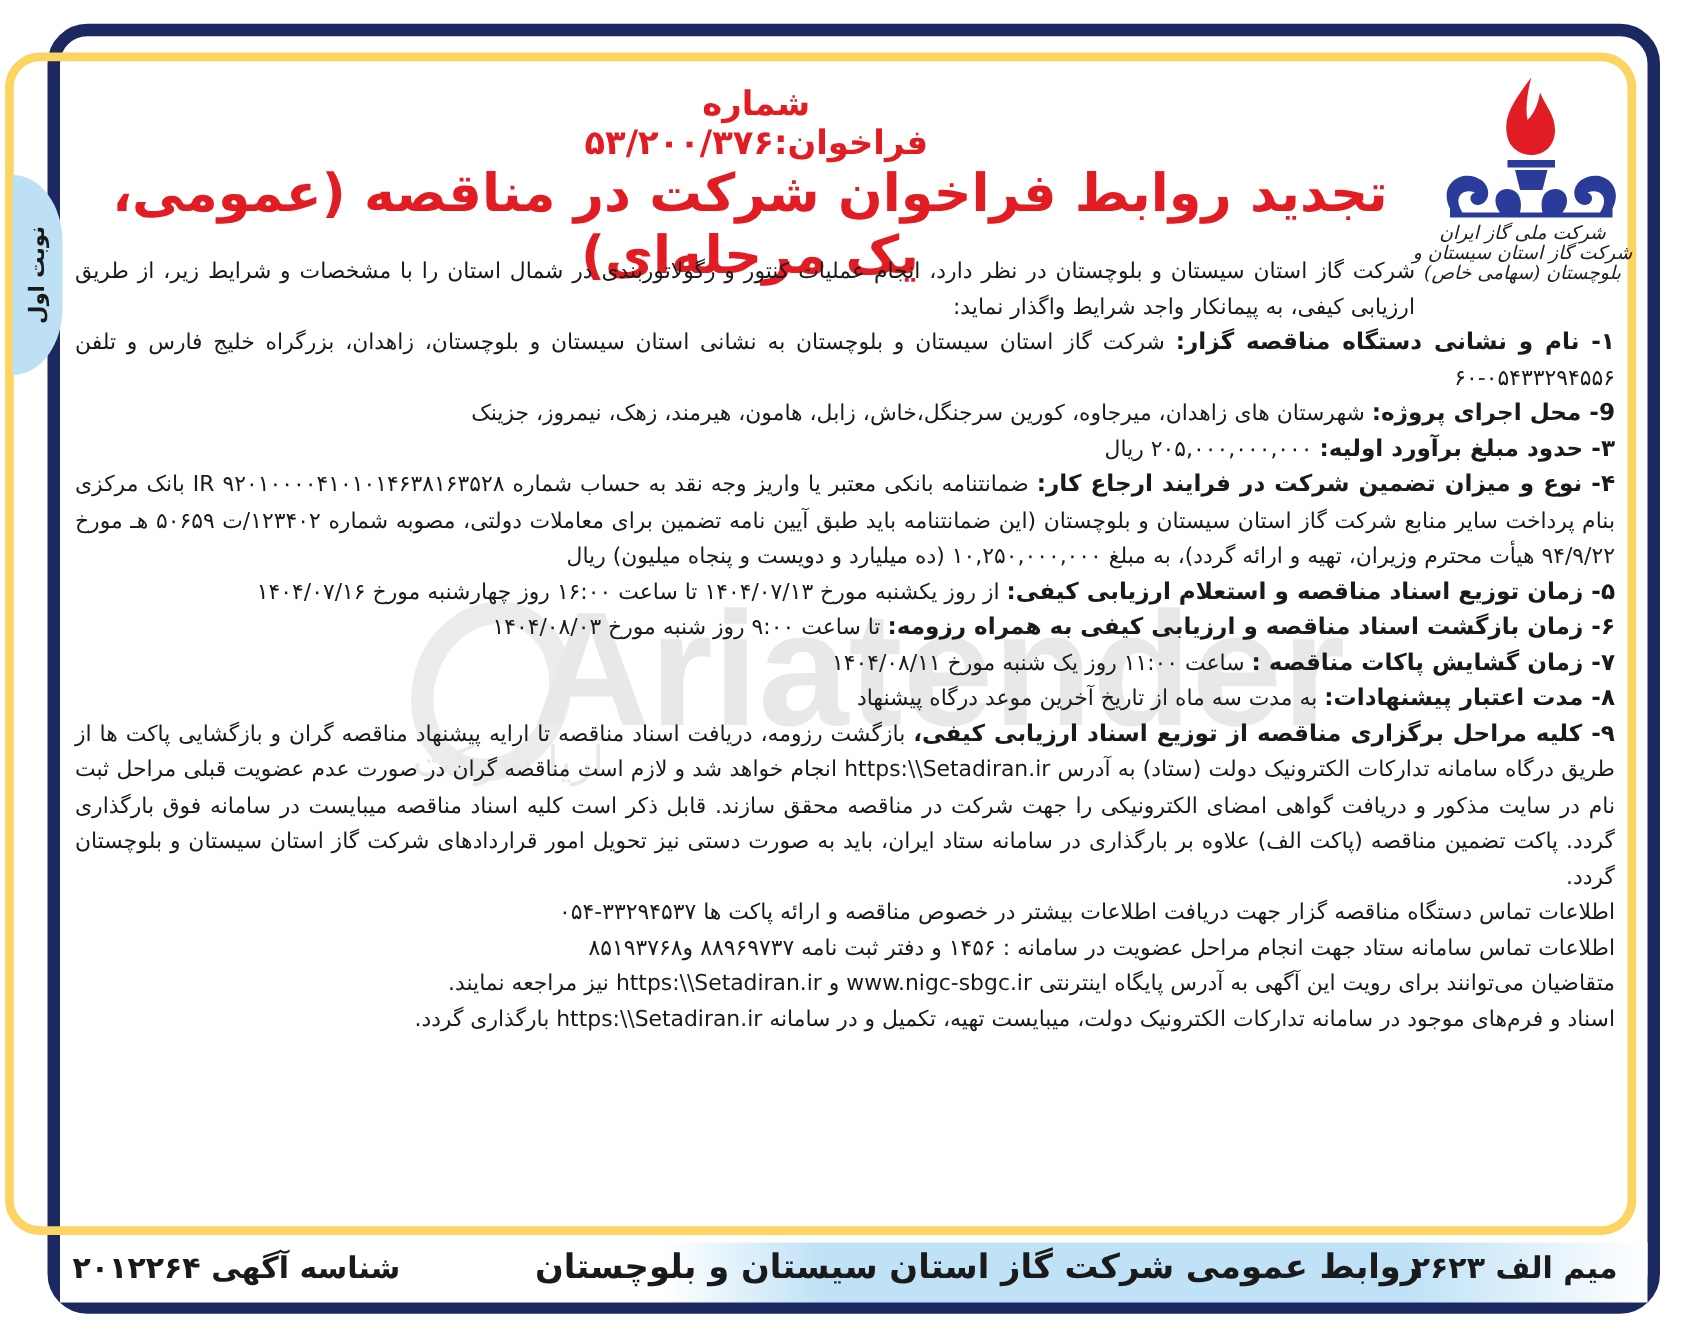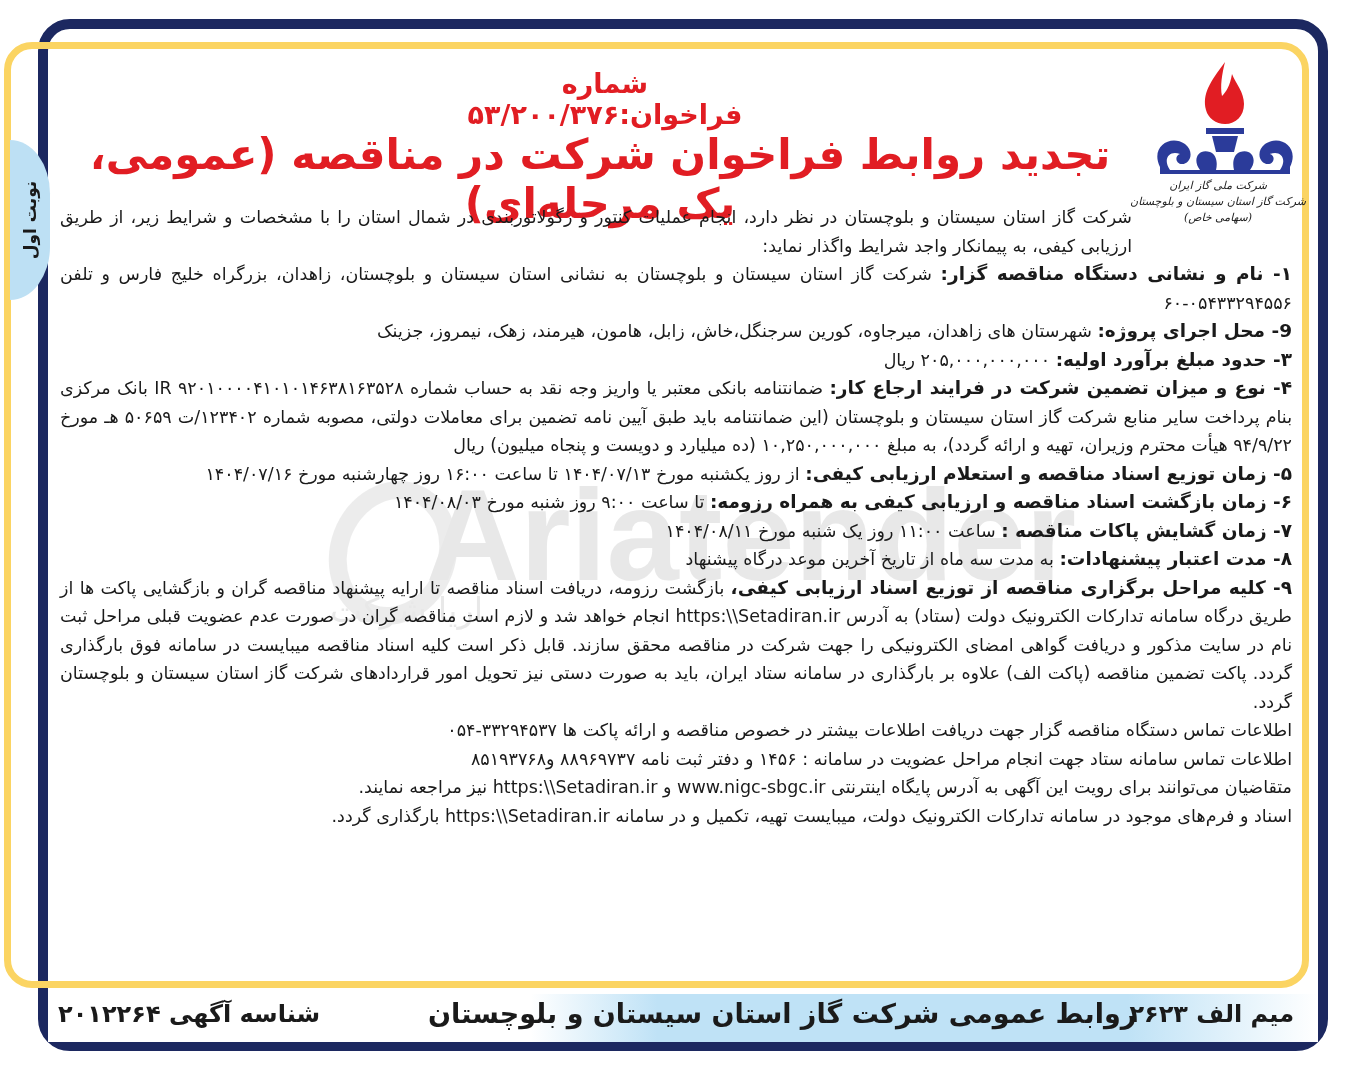--- a/index.html
+++ b/index.html
@@ -13,21 +13,21 @@
          background: #bde0f4; border-radius: 0 60px 60px 0 / 0 80px 80px 0; }
   .side-tab span { position: absolute; left: 50%; top: 50%; transform: translate(-50%,-50%) rotate(-90deg);
          white-space: nowrap; font-size: 17px; font-weight: bold; color: #1a1a1a; }
   .footer-band { position: absolute; left: 48px; top: 994px; width: 1270px; height: 48px;
          background: linear-gradient(90deg, #ffffff 0%, #ffffff 38%, #bfe2f6 48%, #bfe2f6 85%, #ffffff 100%); }
   .footer-band .fleft { position: absolute; left: 10px; top: 6px; font-size: 24px; font-weight: bold; direction: rtl; }
   .footer-band .fcenter { position: absolute; left: 380px; top: 4px; font-size: 27px; font-weight: bold; direction: rtl; }
   .footer-band .fright { position: absolute; right: 24px; top: 6px; font-size: 24px; font-weight: bold; direction: rtl; margin-left: 42px; }
   .logo { position: absolute; left: 1140px; top: 52px; width: 170px; height: 170px; }
   .logo-cap { position: absolute; left: 1118px; top: 178px; width: 200px; text-align: center;
-         font-family: "DejaVu Serif", serif; font-size: 11px; line-height: 16px; direction: rtl; color: #222; font-style: italic; }
+         font-family: "DejaVu Serif", serif; font-size: 15px; line-height: 16px; direction: rtl; color: #222; font-style: italic; }
   .ref-no { position: absolute; left: 430px; top: 68px; width: 350px; text-align: center;
          color: #e11d23; font-size: 27px; font-weight: bold; direction: rtl; }
   .title { position: absolute; left: 60px; top: 130px; width: 1080px; text-align: center;
          color: #e11d23; font-size: 42px; font-weight: bold; direction: rtl; letter-spacing: -1px; }
   .content { position: absolute; left: 60px; top: 203px; width: 1232px; direction: rtl; text-align: justify;
          font-size: 17.5px; line-height: 28.5px; }
   .content p { margin: 0; }
   .content b { font-weight: bold; font-size: 18.5px; }
   .content .intro { padding-right: 160px; }
   .watermark { position: absolute; left: 320px; top: 470px; width: 780px; height: 170px; pointer-events: none; opacity: 0.13; }

